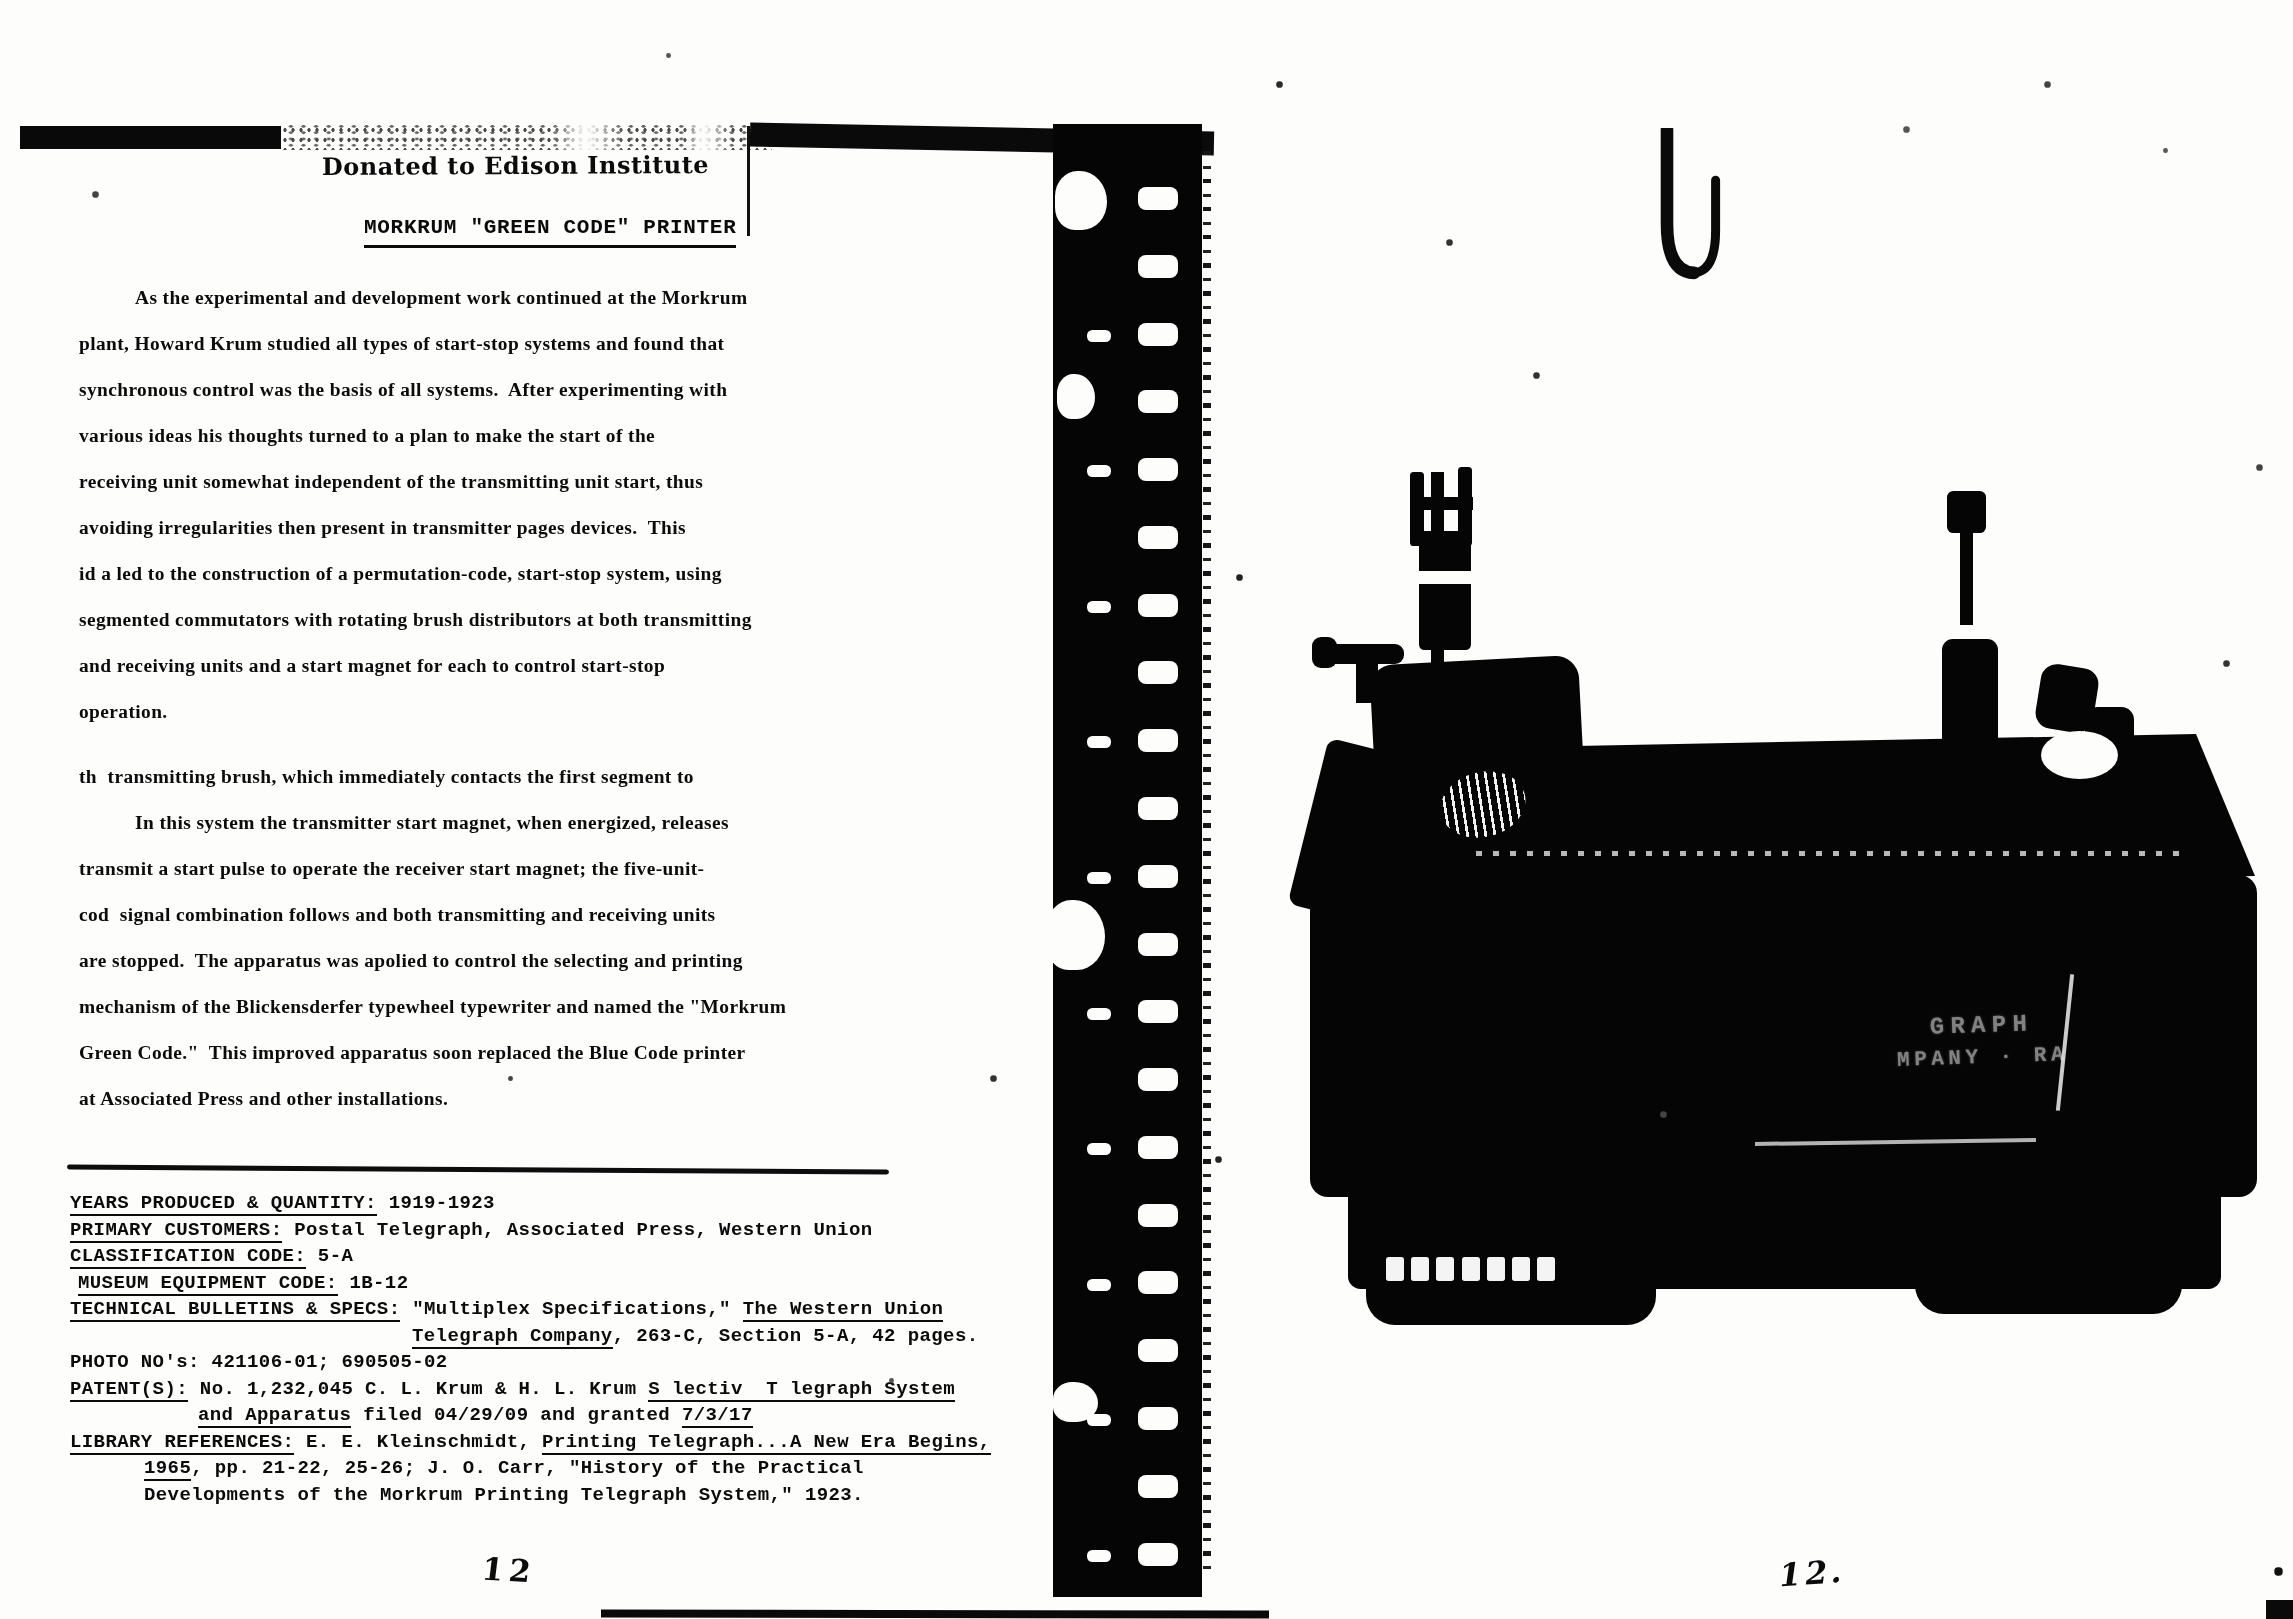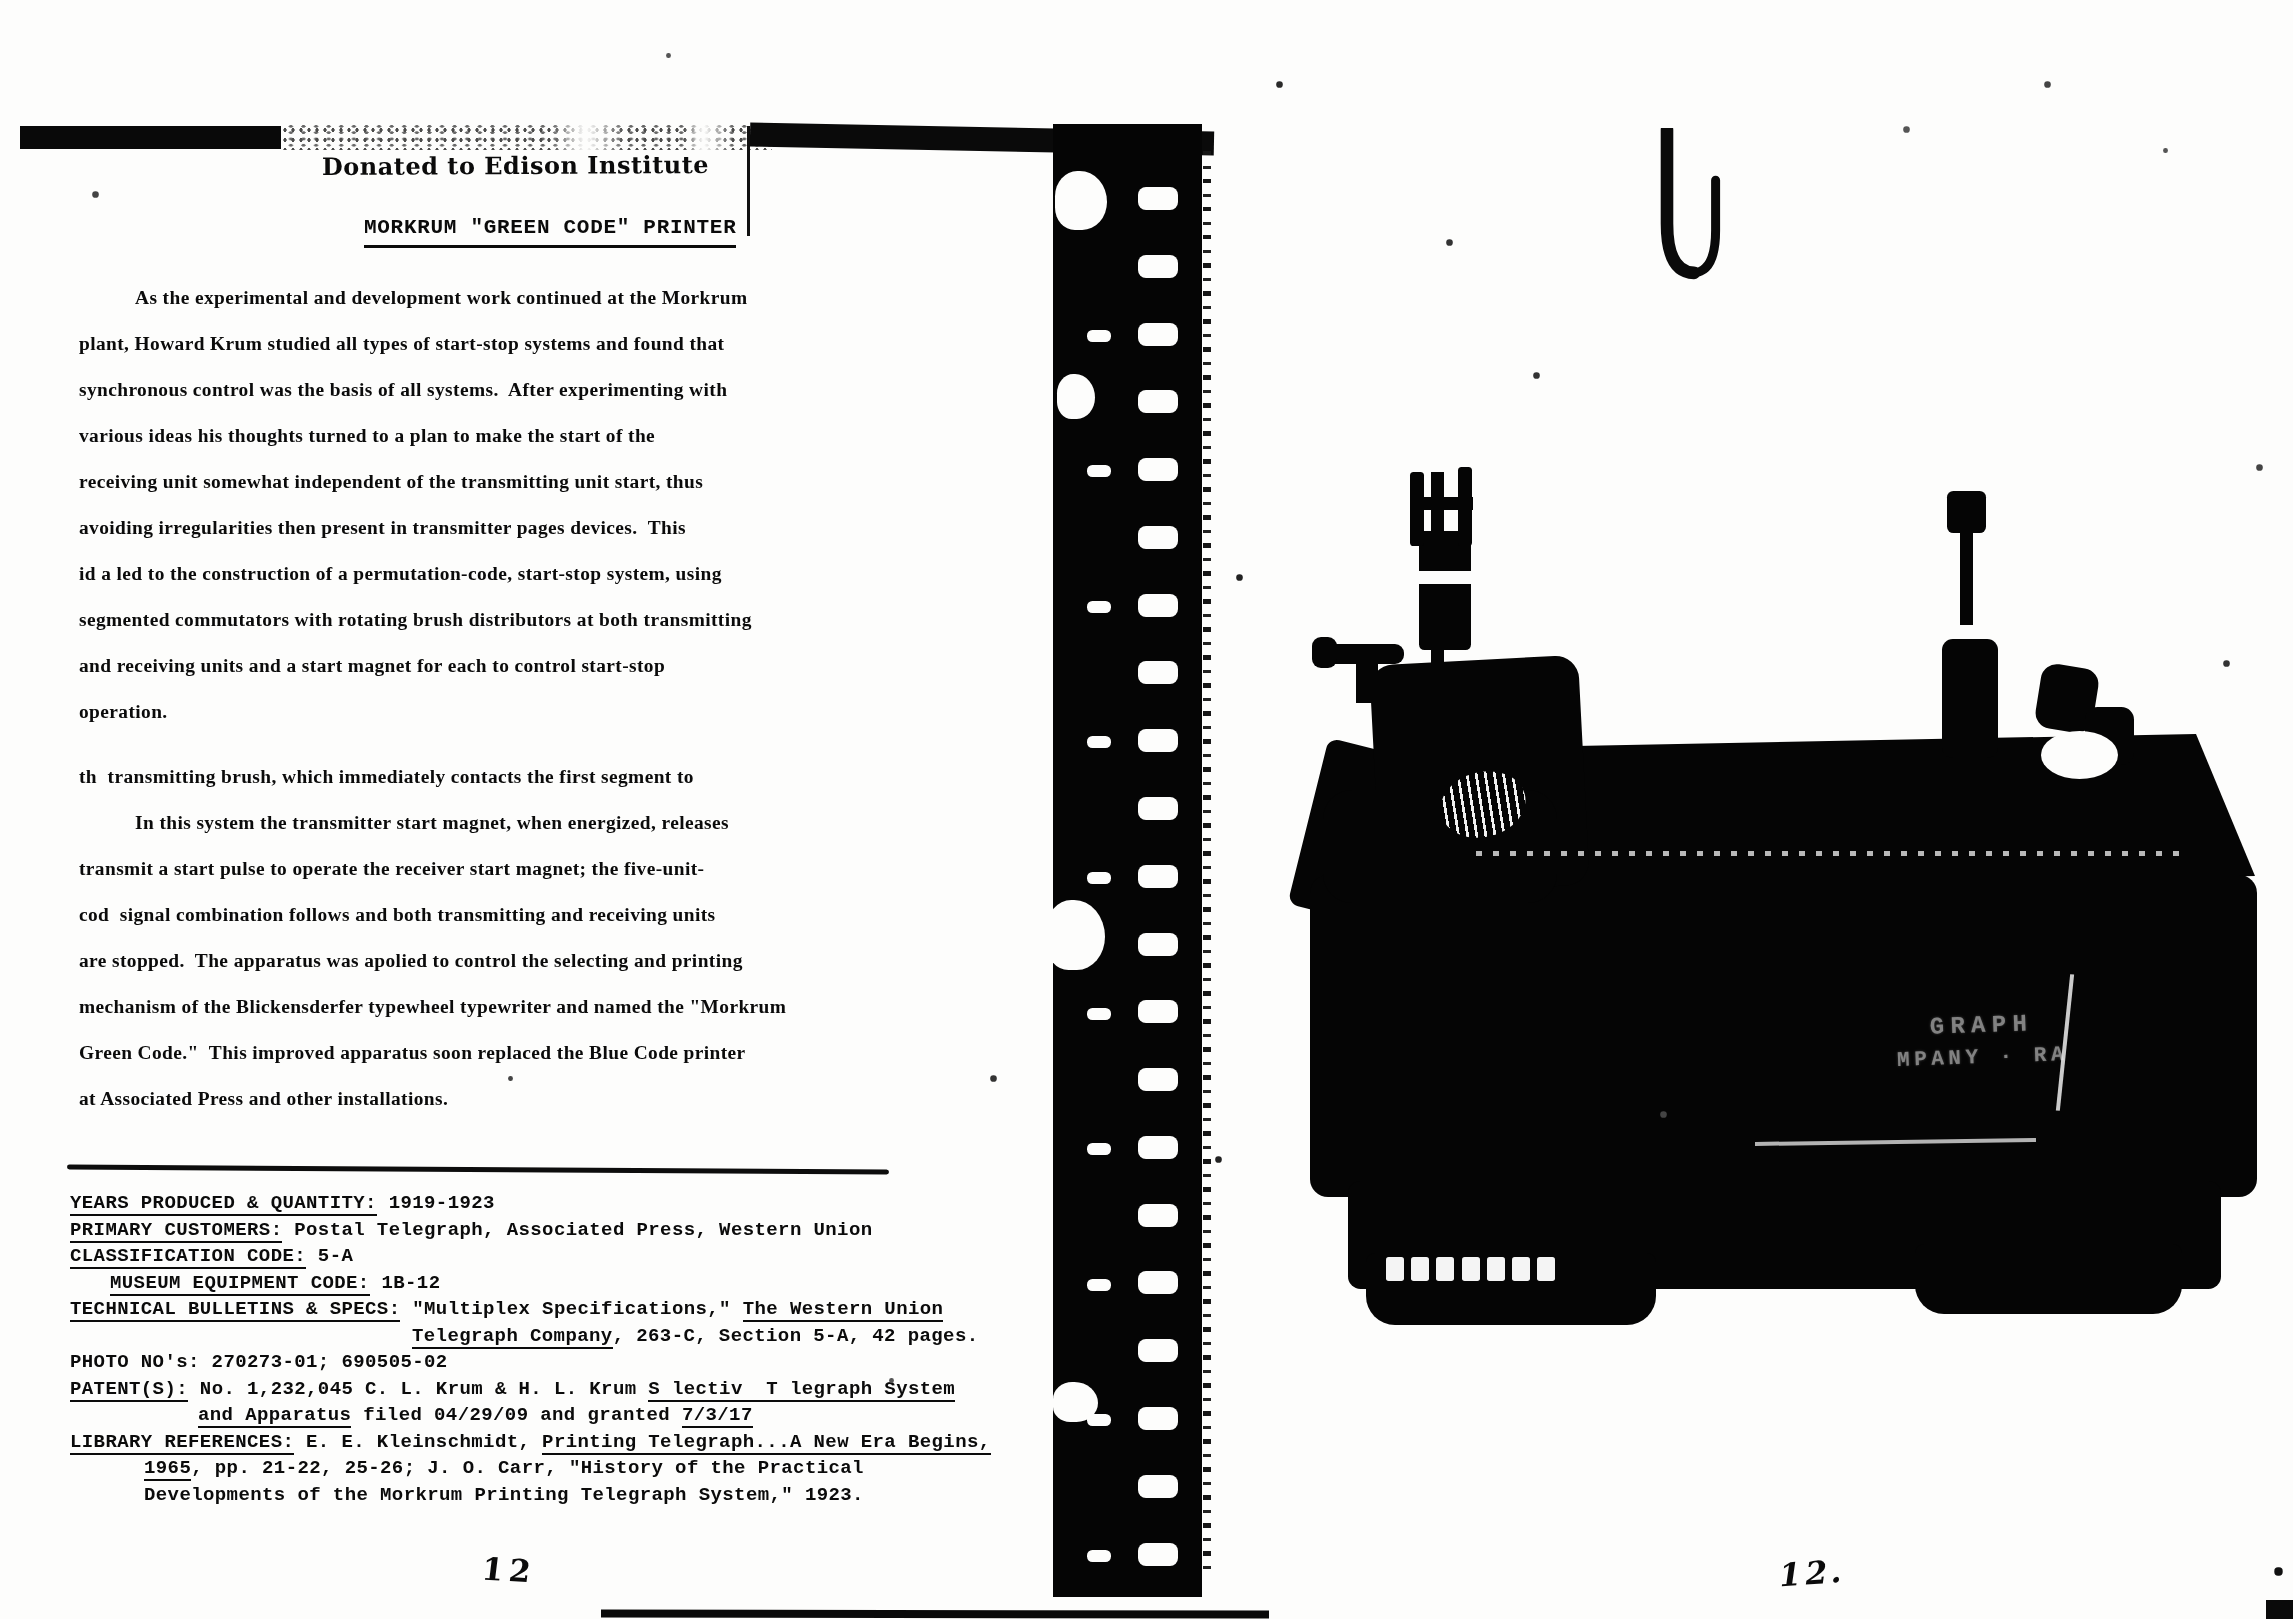--- a/index.html
+++ b/index.html
@@ -122,24 +122,24 @@
       <div class="tline">mechanism of the Blickensderfer typewheel typewriter and named the "Morkrum</div>
       <div class="tline">Green Code."  This improved apparatus soon replaced the Blue Code printer</div>
       <div class="tline">at Associated Press and other installations.</div>
     </div>
 
   <div class="rule"></div>
   <div class="specs">
       <div class="sline" style="padding-left: 0px;"><span class="u">YEARS PRODUCED &amp; QUANTITY:</span><span> 1919-1923</span></div>
       <div class="sline" style="padding-left: 0px;"><span class="u">PRIMARY CUSTOMERS:</span><span> Postal Telegraph, Associated Press, Western Union</span></div>
       <div class="sline" style="padding-left: 0px;"><span class="u">CLASSIFICATION CODE:</span><span> 5-A</span></div>
-      <div class="sline" style="padding-left: 8px; margin-left: 32px;"><span class="u">MUSEUM EQUIPMENT CODE:</span><span> 1B-12</span></div>
+      <div class="sline" style="padding-left: 8px;"><span class="u">MUSEUM EQUIPMENT CODE:</span><span> 1B-12</span></div>
       <div class="sline" style="padding-left: 0px;"><span class="u">TECHNICAL BULLETINS &amp; SPECS:</span><span> "Multiplex Specifications," </span><span class="u">The Western Union</span></div>
       <div class="sline" style="padding-left: 342px;"><span class="u">Telegraph Company</span><span>, 263-C, Section 5-A, 42 pages.</span></div>
-      <div class="sline" style="padding-left: 0px;"><span>PHOTO NO's: 270273-01; 690505-02</span></div>
+      <div class="sline" style="padding-left: 0px;"><span>PHOTO NO's: 421106-01; 690505-02</span></div>
       <div class="sline" style="padding-left: 0px;"><span class="u">PATENT(S):</span><span> No. 1,232,045 C. L. Krum &amp; H. L. Krum </span><span class="u">S lectiv  T legraph System</span></div>
       <div class="sline" style="padding-left: 128px;"><span class="u">and Apparatus</span><span> filed 04/29/09 and granted </span><span class="u">7/3/17</span></div>
       <div class="sline" style="padding-left: 0px;"><span class="u">LIBRARY REFERENCES:</span><span> E. E. Kleinschmidt, </span><span class="u">Printing Telegraph...A New Era Begins,</span></div>
       <div class="sline" style="padding-left: 74px;"><span class="u">1965</span><span>, pp. 21-22, 25-26; J. O. Carr, "History of the Practical</span></div>
       <div class="sline" style="padding-left: 74px;"><span>Developments of the Morkrum Printing Telegraph System," 1923.</span></div>
     </div>
 
   <div class="pagenum pagenum-left">12</div>
   <div class="pagenum pagenum-right">12.</div>
   <div class="bottom-bar"></div>

